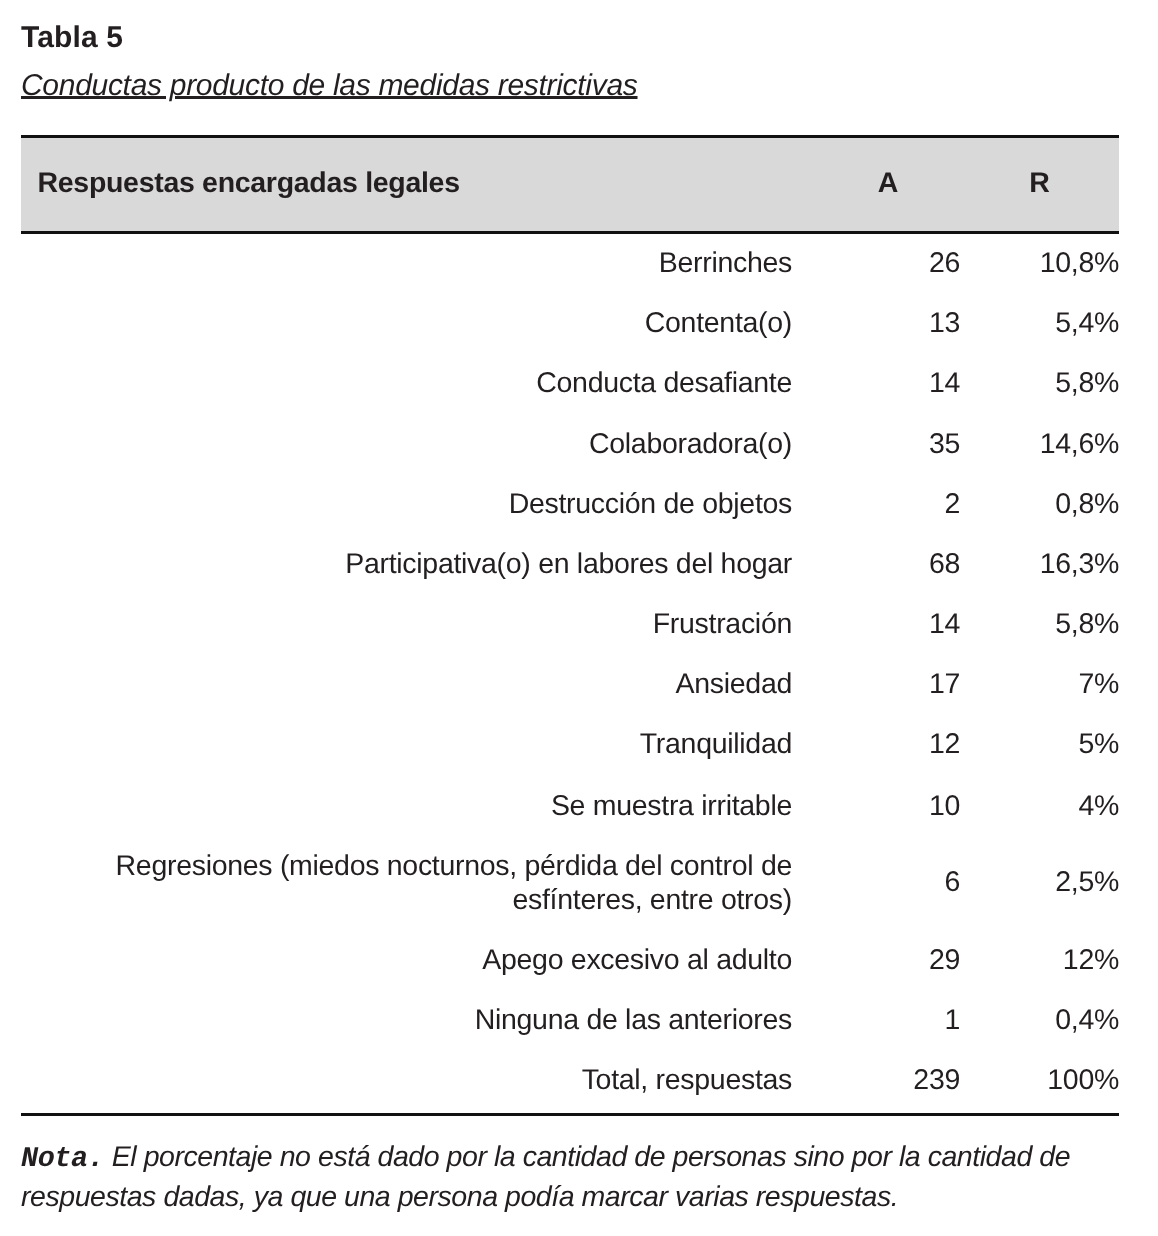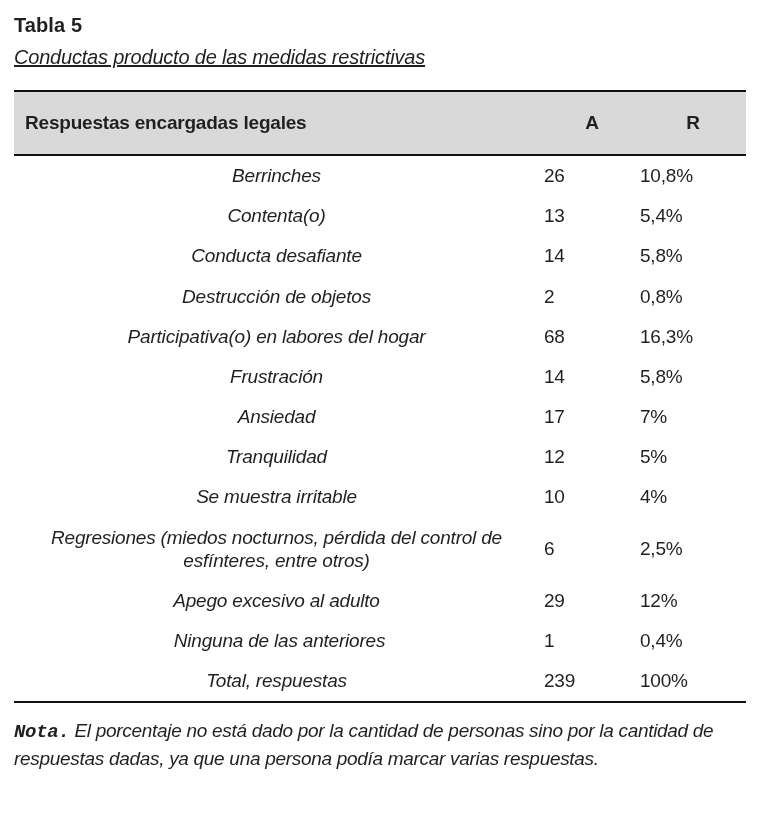--- a/index.html
+++ b/index.html
@@ -53,30 +53,29 @@
     text-align: center;
     letter-spacing: -0.2px;
   }
   th.c-label {
     text-align: left;
     padding-left: 11px;
   }
   td {
     font-size: 19px;
     padding: 8px 0 9px 0;
-    text-align: left;
+    text-align: right;
     vertical-align: middle;
     letter-spacing: -0.2px;
     line-height: 1.22;
   }
   td.c-label {
-    text-align: center;
+    text-align: right;
     padding-left: 11px;
     padding-right: 16px;
-    font-style: italic;
   }
   tr.indent td.c-label { padding-left: 17px; }
   col.col-label { width: 530px; }
   col.col-a { width: 96px; }
   col.col-r { width: 106px; }
   .note {
     margin-top: 15px;
     width: 732px;
     font-size: 19px;
     font-style: italic;
@@ -115,20 +114,25 @@
         </tr>
         <tr>
           <td class="c-label">Contenta(o)</td>
           <td class="c-num">13</td>
           <td class="c-num">5,4%</td>
         </tr>
         <tr>
           <td class="c-label">Conducta desafiante</td>
           <td class="c-num">14</td>
           <td class="c-num">5,8%</td>
+        </tr>
+        <tr>
+          <td class="c-label">Colaboradora(o)</td>
+          <td class="c-num">35</td>
+          <td class="c-num">14,6%</td>
         </tr>
         <tr>
           <td class="c-label">Destrucción de objetos</td>
           <td class="c-num">2</td>
           <td class="c-num">0,8%</td>
         </tr>
         <tr>
           <td class="c-label">Participativa(o) en labores del hogar</td>
           <td class="c-num">68</td>
           <td class="c-num">16,3%</td>

